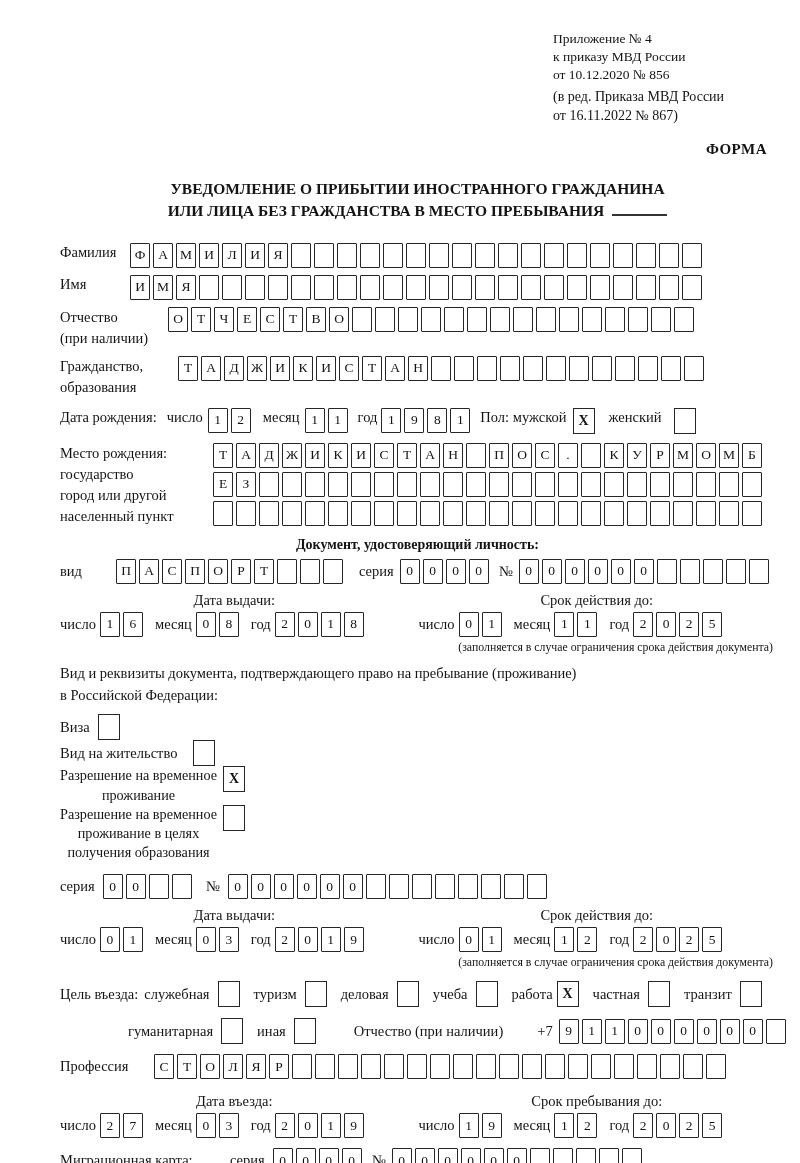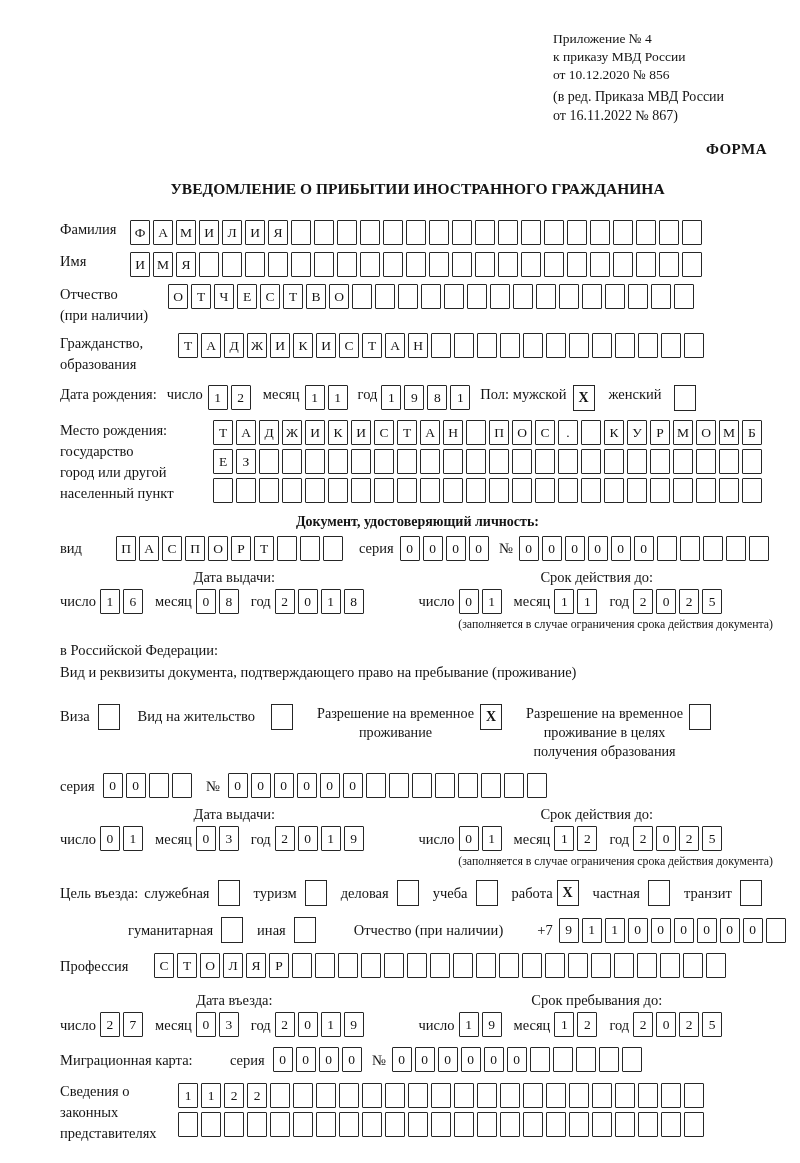--- a/index.html
+++ b/index.html
@@ -32,21 +32,21 @@
   .dgroup.right{width:360px;margin-left:10px;}
   .dhead{text-align:center;font-size:14.5px;margin-bottom:3px;}
   .drow{display:flex;align-items:center;}
   .drow .lbl{margin-right:4px;}
   .drow .gap{width:12px;flex:0 0 auto;}
   .vnote{text-align:right;font-size:11.8px;margin-top:3px;margin-right:2px;}
 
   .doc-heading{text-align:center;font-weight:bold;font-size:14px;margin-top:10px;}
   .intro{font-size:14.5px;line-height:1.5;margin-top:8px;}
 
-  .optgrp{display:flex;align-items:flex-start;margin-top:20px;}
+  .optgrp{display:flex;align-items:flex-start;margin-top:8px;flex-direction:column;}
   .optgrp .txt{font-size:14.2px;text-align:center;line-height:1.35;}
   .opt{display:inline-flex;align-items:center;margin-right:14px;}
   .opt .lbl{margin-right:2px;}
 </style>
 </head>
 <body>
 
 <div class="page">
 
   <div class="hdr-block">
@@ -55,20 +55,21 @@
     <div>от 10.12.2020 № 856</div>
     <div class="sub">
       <div>(в ред. Приказа МВД России</div>
       <div>от 16.11.2022 № 867)</div>
     </div>
   </div>
   <div class="forma">ФОРМА</div>
 
   <div class="title">
     <div>УВЕДОМЛЕНИЕ О ПРИБЫТИИ ИНОСТРАННОГО ГРАЖДАНИНА</div>
+    <div><span>ИЛИ ЛИЦА БЕЗ ГРАЖДАНСТВА В МЕСТО ПРЕБЫВАНИЯ</span><span class="blank-line"></span></div>
   </div>
 
 
   <div class="row" style="margin-top:20px;">
     <span class="lbl" style="width:70px;">Фамилия</span>
     <span class="cells">
         <span class="cb">Ф</span>
         <span class="cb">А</span>
         <span class="cb">М</span>
         <span class="cb">И</span>
@@ -390,22 +391,22 @@
             <span class="cb">0</span>
             <span class="cb">2</span>
             <span class="cb">5</span>
           </span>
       </div>
     </div>
   </div>
   <div class="vnote">(заполняется в случае ограничения срока действия документа)</div>
 
   <div class="intro">
+    <div>Вид и реквизиты документа, подтверждающего право на пребывание (проживание)</div>
     <div>в Российской Федерации:</div>
-    <div>Вид и реквизиты документа, подтверждающего право на пребывание (проживание)</div>
   </div>
 
   <div class="optgrp">
     <span class="opt" style="margin-right:18px;">
       <span class="lbl">Виза</span>
       <span class="chk"></span>
     </span>
     <span class="opt" style="margin-right:24px;">
       <span class="lbl">Вид на жительство</span>
       <span class="chk" style="margin-left:14px;"></span>

